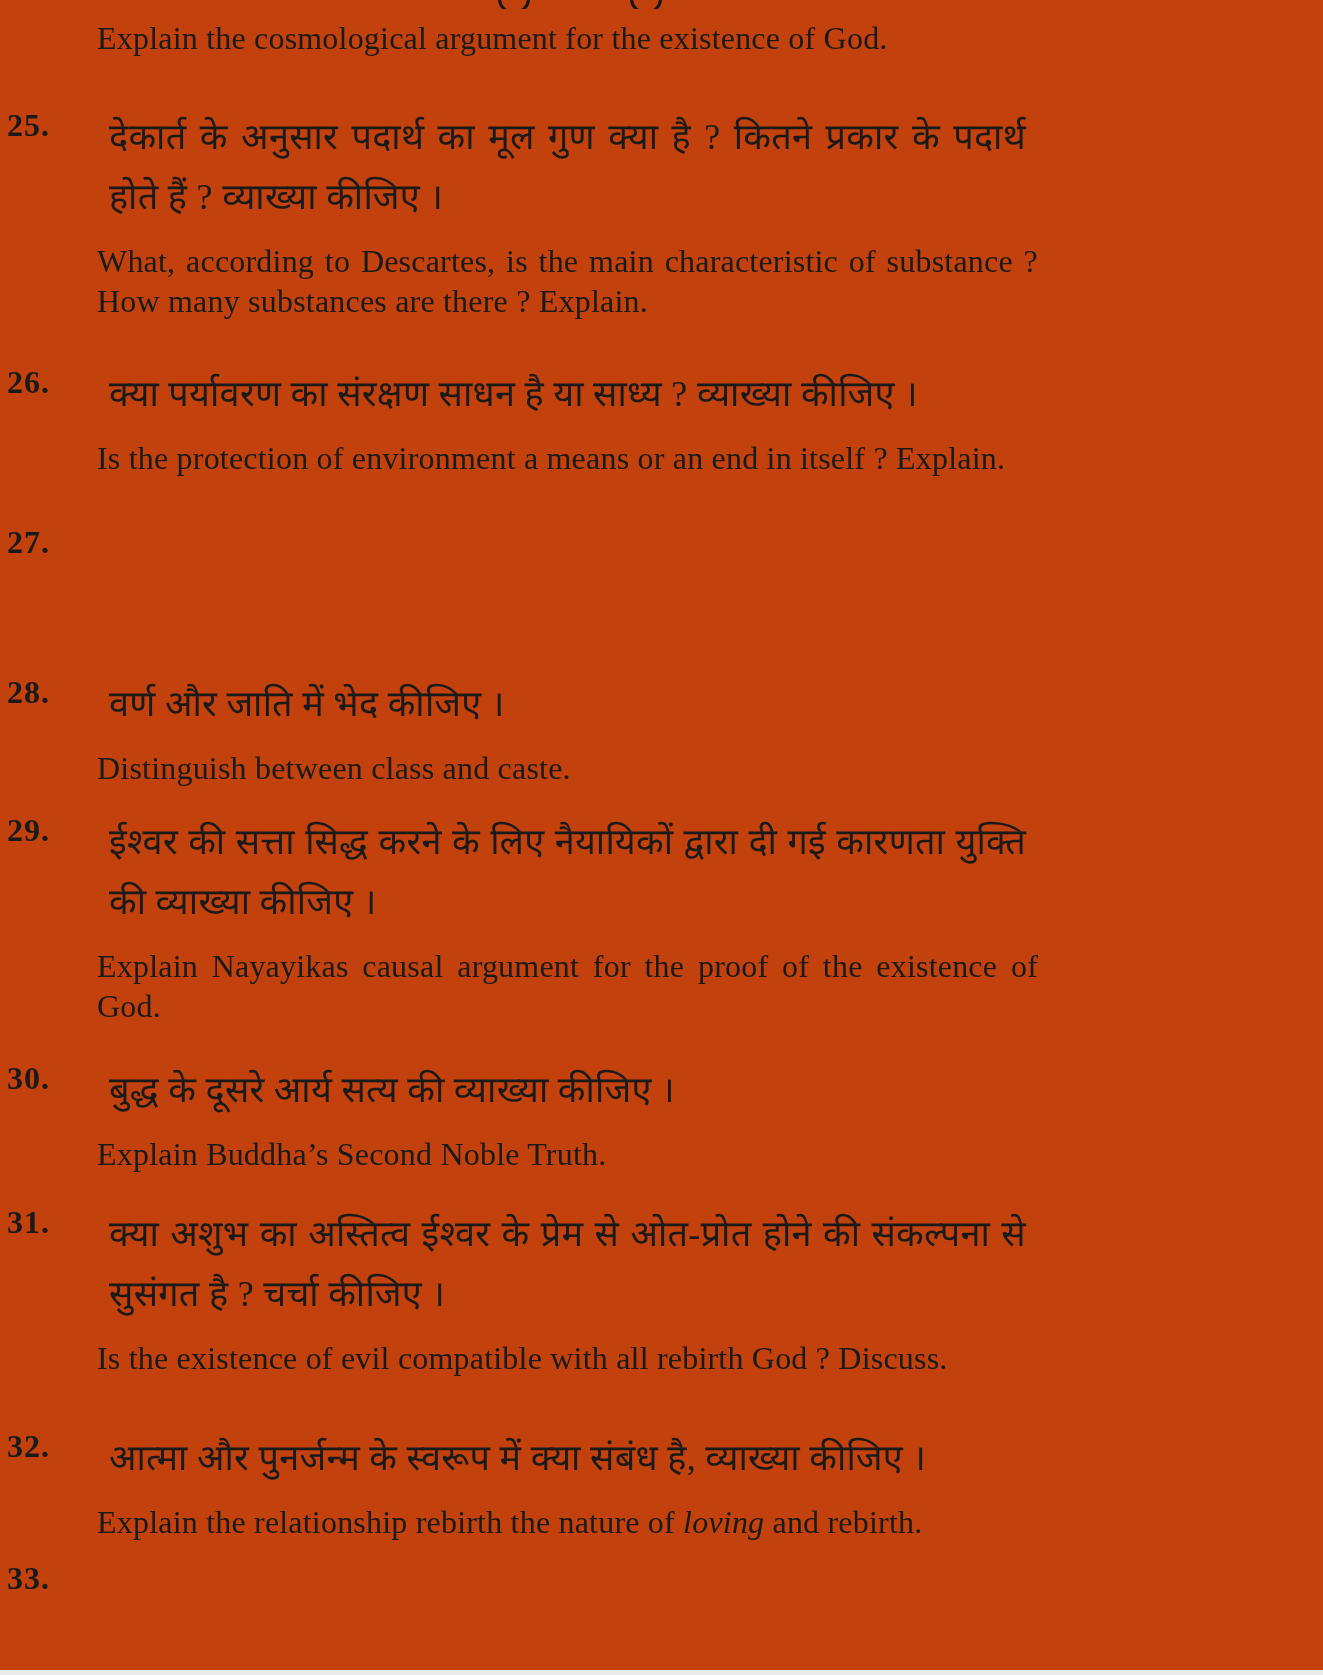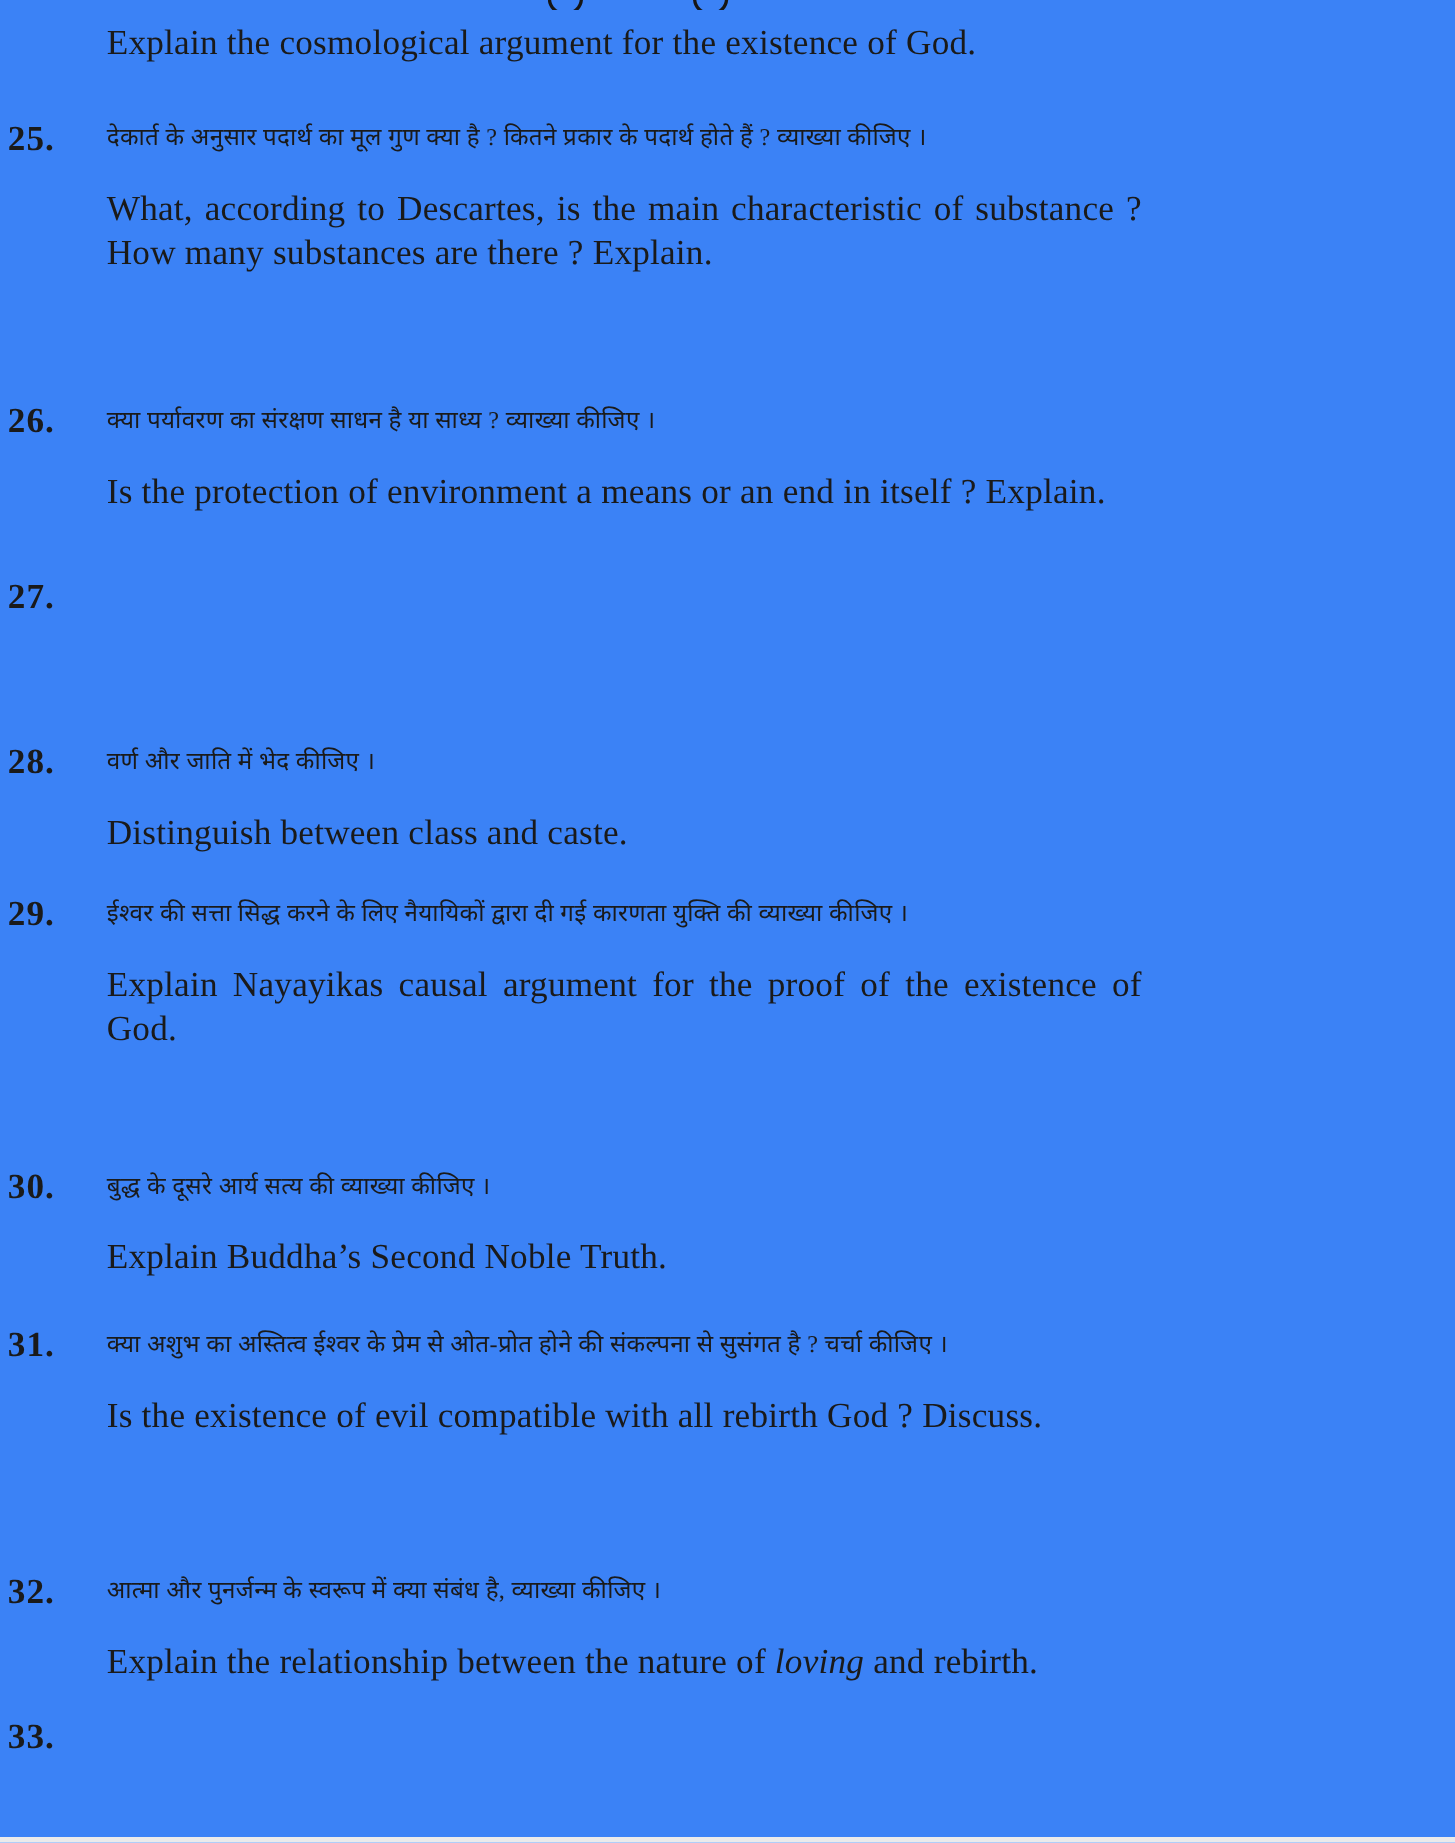--- a/index.html
+++ b/index.html
@@ -4,21 +4,21 @@
 <style>
   html, body {
     margin: 0;
     padding: 0;
     background: #ffffff;
   }
   .page {
     position: relative;
     width: 1323px;
     height: 1675px;
-    background: #3b82f6;
+    background: #c2410c;
     overflow: hidden;
     font-family: "Liberation Serif", "DejaVu Serif", serif;
     color: #1a1a1a;
   }
 
   
   .frag-clip {
     position: absolute;
     top: 0;
     height: 9px;
@@ -67,22 +67,22 @@
     left: 7px;
     top: 12px;
     font-size: 32px;
     font-weight: bold;
     letter-spacing: 1px;
   }
   .qtext {
     margin: 0 83px 0 97px; 
   }
   .hindi {
-    margin: 0;
-    font-size: 22px;
+    margin: 12px;
+    font-size: 36px;
     line-height: 60px;
     text-align: justify;
     letter-spacing: 0.3px;
   }
   .english {
     margin: 14px 0 0 0;
     font-size: 32px;
     line-height: 40px;
     text-align: justify;
     letter-spacing: 0.2px;
@@ -162,21 +162,21 @@
     <div class="qtext">
       <p class="hindi">क्या अशुभ का अस्तित्व ईश्वर के प्रेम से ओत-प्रोत होने की संकल्पना से सुसंगत है ? चर्चा कीजिए ।</p>
       <p class="english"><span>Is the existence of evil compatible with all rebirth God ? Discuss.</span></p>
     </div>
   </div>
 
   <div class="question">
     <span class="qnum">32.</span>
     <div class="qtext">
       <p class="hindi">आत्मा और पुनर्जन्म के स्वरूप में क्या संबंध है, व्याख्या कीजिए ।</p>
-      <p class="english"><span>Explain the relationship between the nature of </span><span class="it">loving</span><span> and rebirth.</span></p>
+      <p class="english"><span>Explain the relationship rebirth the nature of </span><span class="it">loving</span><span> and rebirth.</span></p>
     </div>
   </div>
 
   <div class="question">
     <span class="qnum">33.</span>
   </div>
 </div>
 
   <div class="page-bottom-edge"></div>
 </div>

